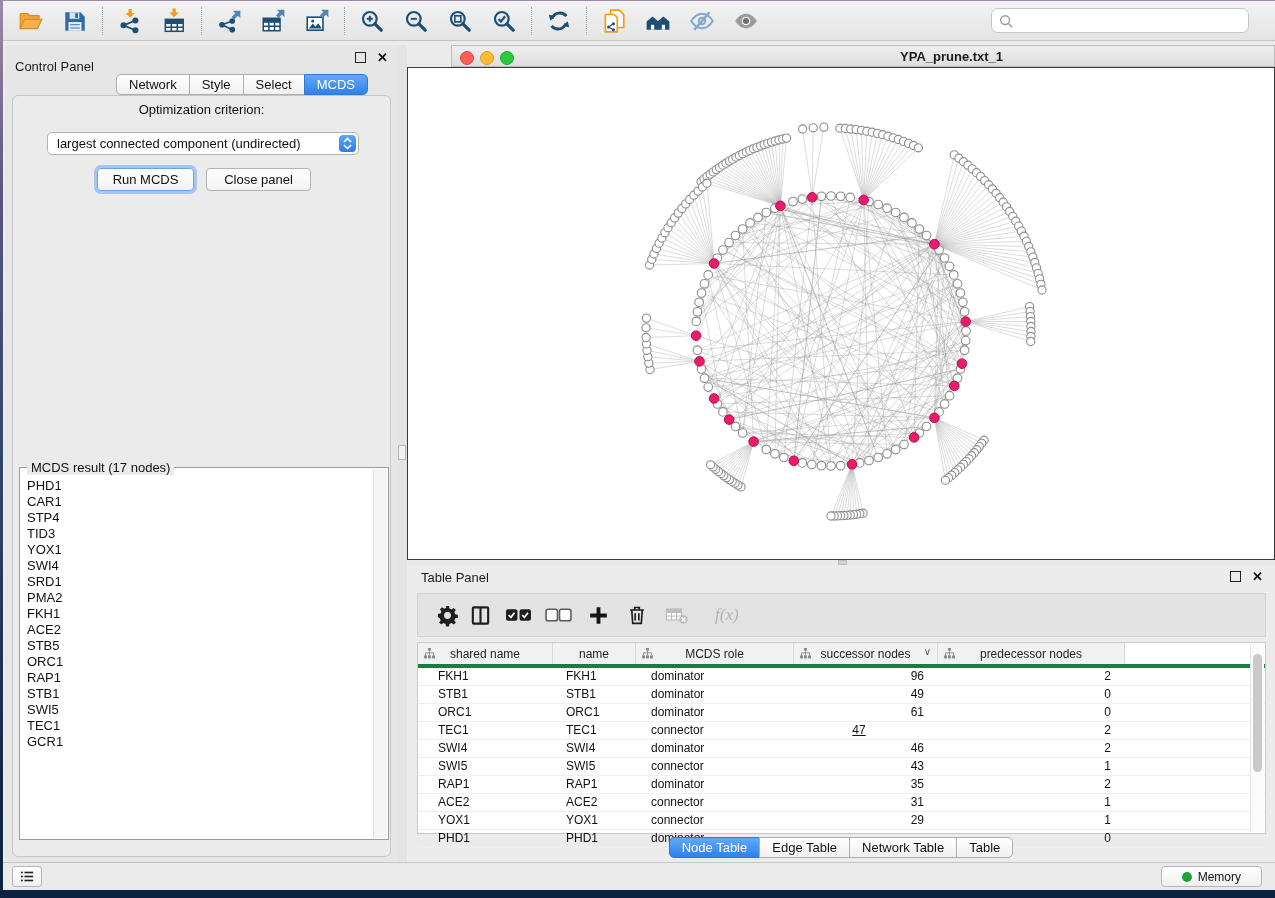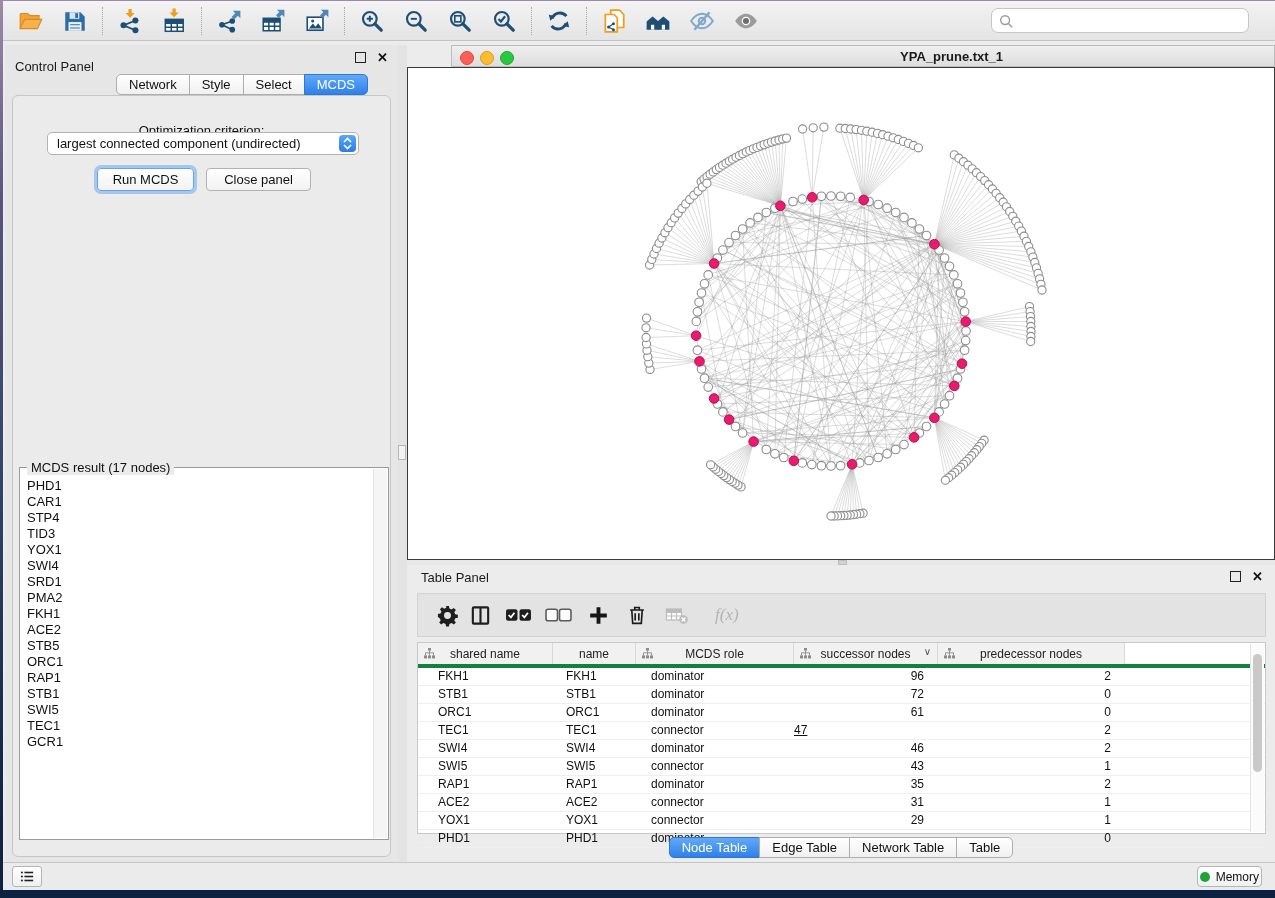--- a/index.html
+++ b/index.html
@@ -28,21 +28,21 @@
   .seg{display:inline-flex;}
   .seg button{background:linear-gradient(#ffffff,#f0f0f0);border:1px solid #aeaeae;margin-left:-1px;height:21px;
     padding:0 12px;font:13px "Liberation Sans",sans-serif;color:#111;cursor:default;}
   .seg button:first-child{border-radius:5px 0 0 5px;margin-left:0;}
   .seg button:last-child{border-radius:0 5px 5px 0;}
   .seg button.sel{background:linear-gradient(#61a9f8,#2f81ea);border-color:#2f77cf;color:#fff;}
   #cp-tabs{position:absolute;left:75px;top:29px;margin-left:36px;}
 
   #cp-inner{position:absolute;left:7px;top:50px;width:377px;bottom:5px;background:#ebebeb;
     border:1px solid #c6c6c6;border-radius:6px;}
-  #opt-label{position:absolute;left:0;right:0;top:27px;text-align:center;font-size:13px;color:#111;}
+  #opt-label{position:absolute;left:0;right:0;top:6px;text-align:center;font-size:13px;color:#111;}
   #criterion-select{position:absolute;left:34px;top:36px;width:312px;height:23px;background:#fff;
     border:1px solid #b2b2b2;border-radius:5px;box-sizing:border-box;}
   #criterion-select .val{position:absolute;left:9px;top:3px;font-size:13px;color:#111;white-space:nowrap;}
   #criterion-select .stepper{position:absolute;right:2px;top:2px;width:17px;height:17px;border-radius:4px;
     background:linear-gradient(#58a8f8,#2c7ce5);display:flex;align-items:center;justify-content:center;}
   .btn{background:linear-gradient(#ffffff,#f2f2f2);border:1px solid #b3b3b3;border-radius:4px;height:23px;
     padding:0 13px;font:13px "Liberation Sans",sans-serif;color:#111;}
   #run-btn{position:absolute;left:84px;top:72px;width:97px;box-shadow:0 0 0 3px rgba(108,168,238,.55);border-color:#69a4e8;}
   #closepanel-btn{position:absolute;left:193px;top:72px;width:105px;}
 
@@ -87,21 +87,21 @@
   .td{box-sizing:border-box;font-size:12px;color:#111;line-height:17px;white-space:nowrap;overflow:hidden;}
   #tbl-scroll{position:absolute;right:1px;top:1px;bottom:1px;width:13px;background:#fbfbfb;border-left:1px solid #e4e4e4;}
   #tbl-scroll .thumb{position:absolute;left:2px;right:2px;top:10px;height:118px;background:#c9c9c9;border-radius:6px;}
   #tp-tabs{position:absolute;left:0;right:0;top:272px;text-align:center;}
 
   
   #status-bar{position:absolute;left:0;right:0;bottom:0;height:28px;background:#ebebeb;border-top:1px solid #c5c5c5;box-sizing:border-box;}
   #list-btn{position:absolute;left:9px;top:3px;width:30px;height:21px;background:linear-gradient(#fff,#f0f0f0);
     border:1px solid #b5b5b5;border-radius:3px;display:flex;align-items:center;justify-content:center;}
   #memory-btn{position:absolute;right:13px;top:3px;height:21px;background:linear-gradient(#fff,#f0f0f0);
-    border:1px solid #b5b5b5;border-radius:4px;display:flex;align-items:center;gap:6px;padding:0 2px;
+    border:1px solid #b5b5b5;border-radius:4px;display:flex;align-items:center;gap:6px;padding:0 20px;
     font:12px "Liberation Sans",sans-serif;color:#111;}
   #memory-dot{width:10px;height:10px;border-radius:50%;background:#1fa339;}
 </style>
 </head>
 <body>
 
 <div id="screen">
 <div id="app">
 
   <div id="main-toolbar">
@@ -684,35 +684,35 @@
               <div class="td" style="width: 135px; text-align: left; padding-left: 20px;">FKH1</div>
               <div class="td" style="width: 83px; text-align: left; padding-left: 13px;">FKH1</div>
               <div class="td" style="width: 158px; text-align: left; padding-left: 15px;">dominator</div>
               <div class="td" style="width: 144px; text-align: right; padding-right: 14px;">96</div>
               <div class="td" style="width: 187px; text-align: right; padding-right: 14px;">2</div>
             </div>
             <div class="tr">
               <div class="td" style="width: 135px; text-align: left; padding-left: 20px;">STB1</div>
               <div class="td" style="width: 83px; text-align: left; padding-left: 13px;">STB1</div>
               <div class="td" style="width: 158px; text-align: left; padding-left: 15px;">dominator</div>
-              <div class="td" style="width: 144px; text-align: right; padding-right: 14px;">72</div>
+              <div class="td" style="width: 144px; text-align: right; padding-right: 14px;">49</div>
               <div class="td" style="width: 187px; text-align: right; padding-right: 14px;">0</div>
             </div>
             <div class="tr">
               <div class="td" style="width: 135px; text-align: left; padding-left: 20px;">ORC1</div>
               <div class="td" style="width: 83px; text-align: left; padding-left: 13px;">ORC1</div>
               <div class="td" style="width: 158px; text-align: left; padding-left: 15px;">dominator</div>
               <div class="td" style="width: 144px; text-align: right; padding-right: 14px;">61</div>
               <div class="td" style="width: 187px; text-align: right; padding-right: 14px;">0</div>
             </div>
             <div class="tr">
               <div class="td" style="width: 135px; text-align: left; padding-left: 20px;">TEC1</div>
               <div class="td" style="width: 83px; text-align: left; padding-left: 13px;">TEC1</div>
               <div class="td" style="width: 158px; text-align: left; padding-left: 15px;">connector</div>
-              <div class="td" style="width: 144px; text-align: left; padding-right: 14px; text-decoration: underline;">47</div>
+              <div class="td" style="width: 144px; text-align: center; padding-right: 14px; text-decoration: underline;">47</div>
               <div class="td" style="width: 187px; text-align: right; padding-right: 14px;">2</div>
             </div>
             <div class="tr">
               <div class="td" style="width: 135px; text-align: left; padding-left: 20px;">SWI4</div>
               <div class="td" style="width: 83px; text-align: left; padding-left: 13px;">SWI4</div>
               <div class="td" style="width: 158px; text-align: left; padding-left: 15px;">dominator</div>
               <div class="td" style="width: 144px; text-align: right; padding-right: 14px;">46</div>
               <div class="td" style="width: 187px; text-align: right; padding-right: 14px;">2</div>
             </div>
             <div class="tr">

